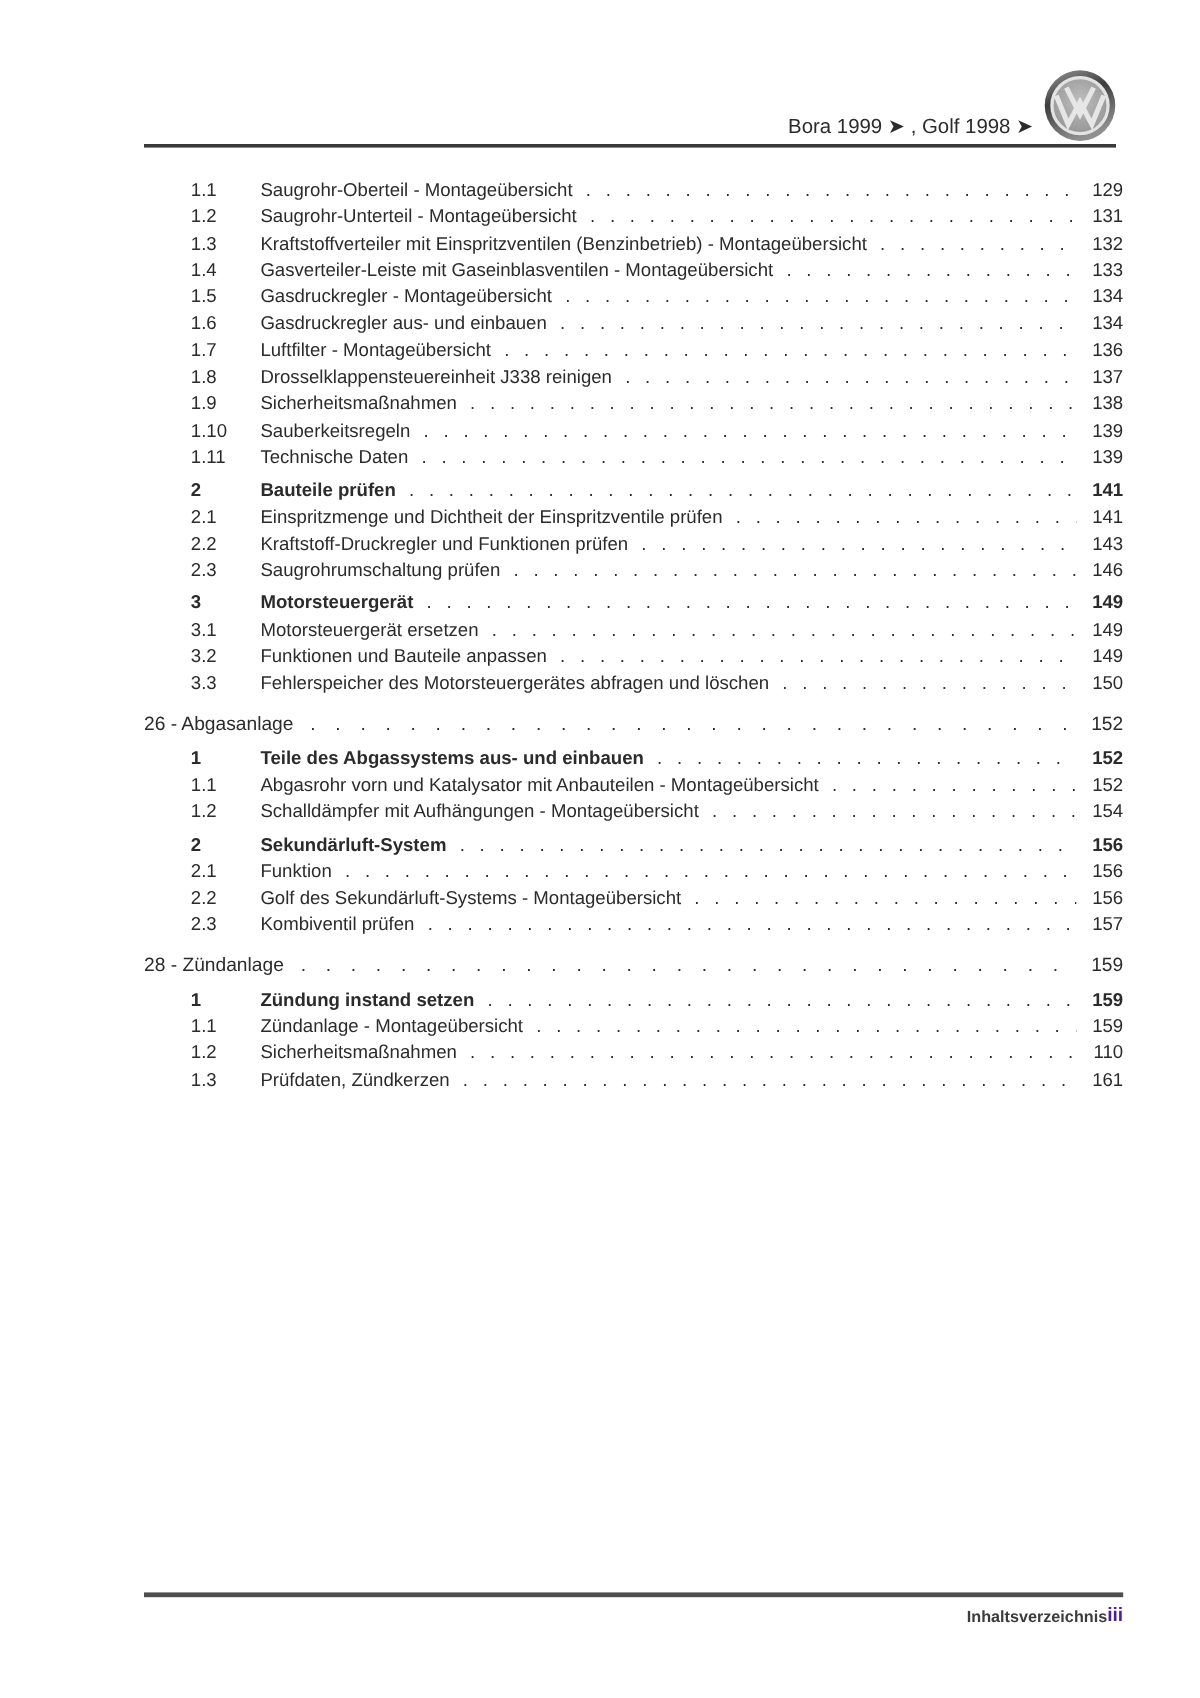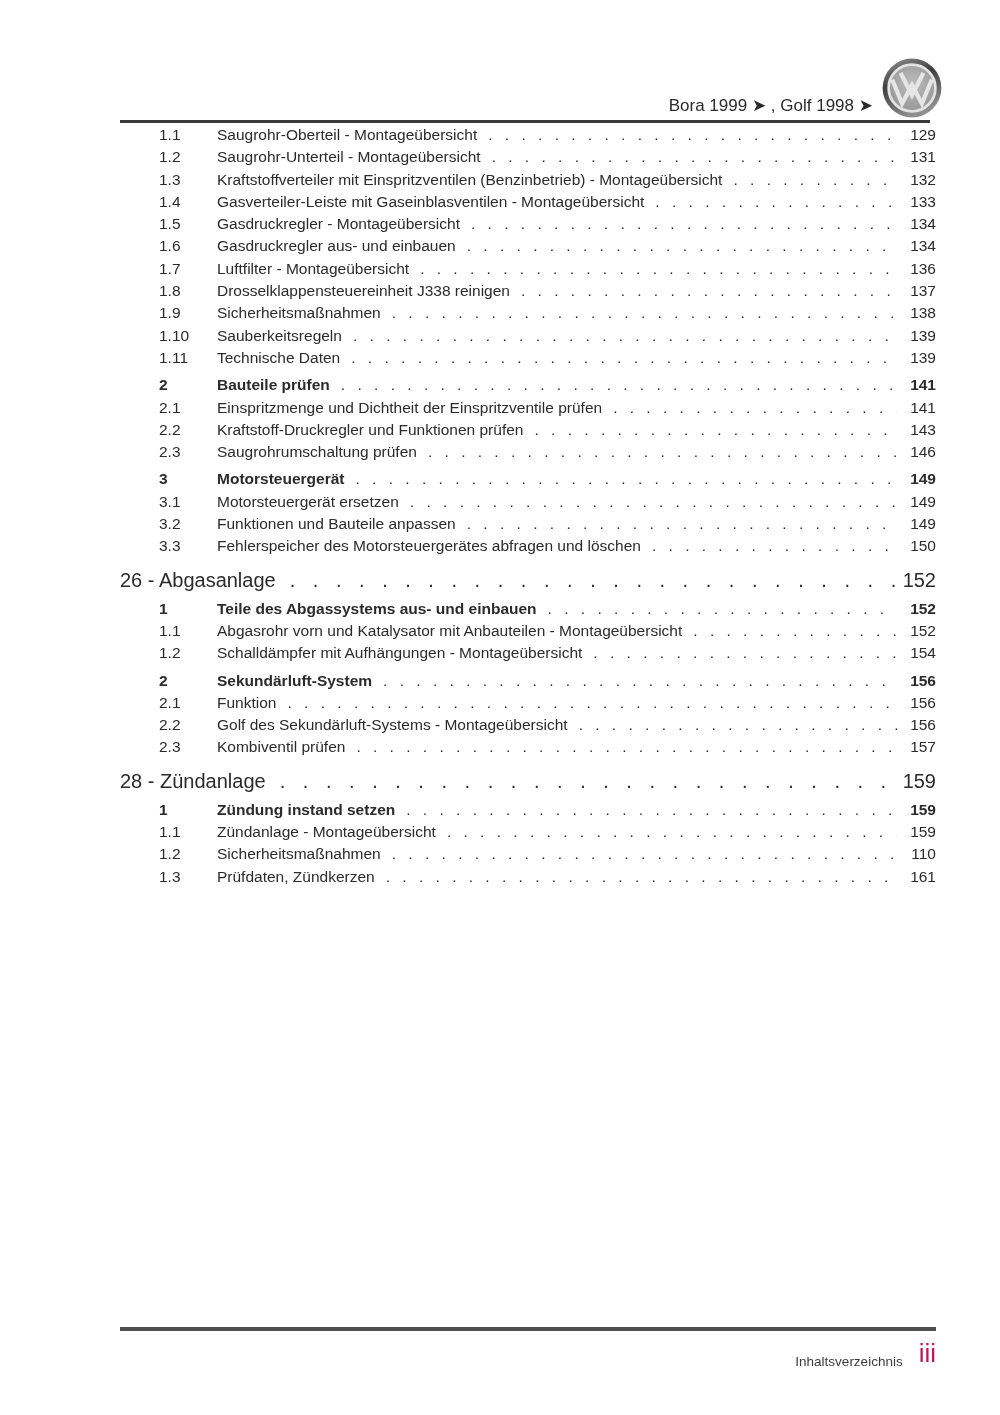--- a/index.html
+++ b/index.html
@@ -18,21 +18,21 @@
   .page {
     position: absolute;
     inset: 0;
     background: #ffffff;
   }
 
   
   .header {
     position: absolute;
     top: 58px;
-    left: 124px;
+    left: 112px;
     width: 818px;
     display: flex;
     justify-content: flex-end;
     align-items: flex-end;
     gap: 9px;
   }
   .header-text {
     text-align: right;
     font-size: 17px;
     line-height: 20px;
@@ -51,21 +51,21 @@
     top: 120px;
     left: 120px;
     width: 810px;
     height: 3px;
     background: #3a3a3a;
   }
 
   
   .toc {
     position: absolute;
-    top: 124px;
+    top: 148px;
     left: 120px;
     width: 816px;
   }
   .row {
     display: flex;
     align-items: baseline;
     font-size: 15.5px;
     line-height: 22.3px;
   }
   .row.entry { padding-left: 39px; }
@@ -90,21 +90,21 @@
     color: #2b2b2b;
   }
   .page-num {
     flex: none;
     min-width: 34px;
     text-align: right;
     white-space: nowrap;
   }
   .bold { font-weight: bold; }
   .row.chapter {
-    font-size: 20px;
+    font-size: 16px;
     line-height: 26px;
     margin-top: 9px;
     margin-bottom: 3px;
   }
   .row.chapter .dots { letter-spacing: 6px; margin-left: 14px; }
 
   
   .footer-rule {
     position: absolute;
     top: 1327px;
@@ -113,30 +113,30 @@
     height: 4px;
     background: #4e4e4e;
   }
   .footer {
     position: absolute;
     top: 1338px;
     left: 120px;
     width: 816px;
     display: flex;
     justify-content: flex-end;
-    align-items: flex-end;
-    gap: 16px;
+    align-items: center;
+    font-weight: bold;
   }
   .footer-label {
     font-size: 13.5px;
     color: #3c3c3c;
   }
   .footer-page {
-    font-size: 26px;
-    color: #be185d;
+    font-size: 16px;
+    color: #4c1d95;
   }
 </style>
 </head>
 <body>
 
 <div class="page">
 
   <div class="header">
     <div class="header-text">
       <div>Bora 1999 ➤ , Golf 1998 ➤</div>

